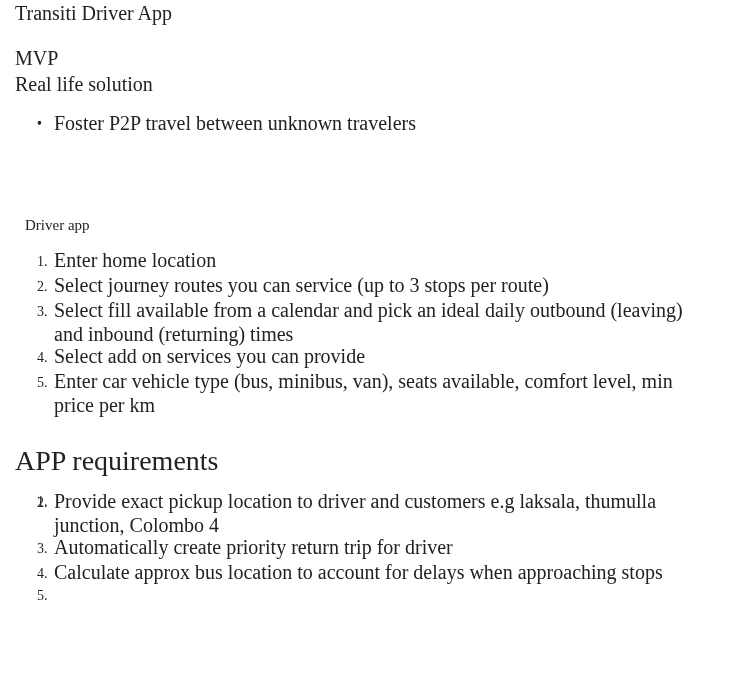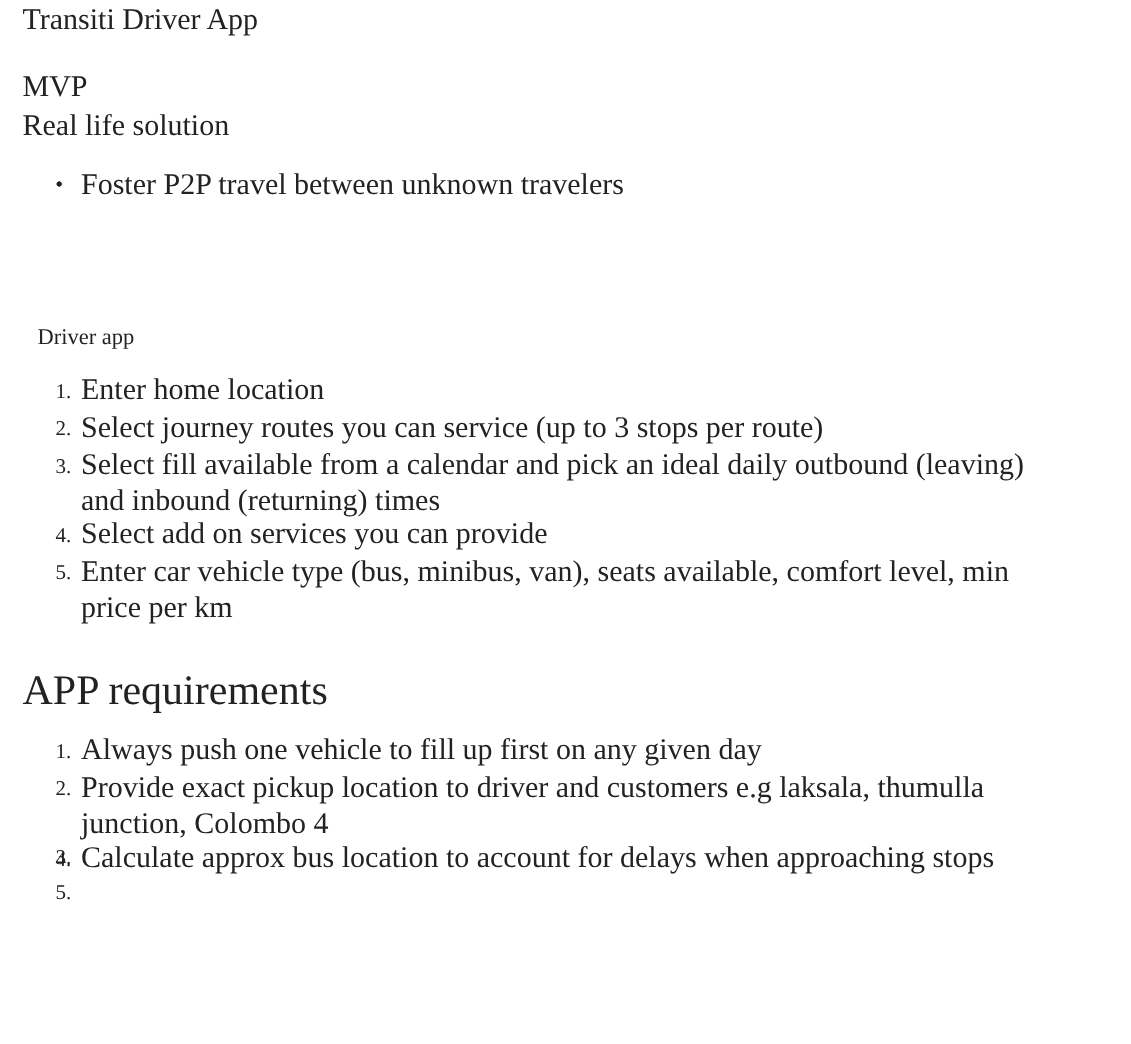--- a/index.html
+++ b/index.html
@@ -107,28 +107,28 @@
     <span class="num-marker">5.</span>
     <span>Enter car vehicle type (bus, minibus, van), seats available, comfort level, min price per km</span>
   </li>
 </ol>
 
 <div class="abs req-heading">APP requirements</div>
 
 <ol class="num-list req-list">
   <li class="num-item">
     <span class="num-marker">1.</span>
-    <span>Always push one vehicle to fill up first on any given day</span>
   </li>
   <li class="num-item" style="margin-bottom:-2px;">
     <span class="num-marker">2.</span>
     <span>Provide exact pickup location to driver and customers e.g laksala, thumulla junction, Colombo 4</span>
   </li>
   <li class="num-item">
     <span class="num-marker">3.</span>
+    <span>Automatically create priority return trip for driver</span>
   </li>
   <li class="num-item" style="margin-bottom:-2px;">
     <span class="num-marker">4.</span>
     <span>Calculate approx bus location to account for delays when approaching stops</span>
   </li>
   <li class="num-item">
     <span class="num-marker">5.</span>
   </li>
 </ol>
 

